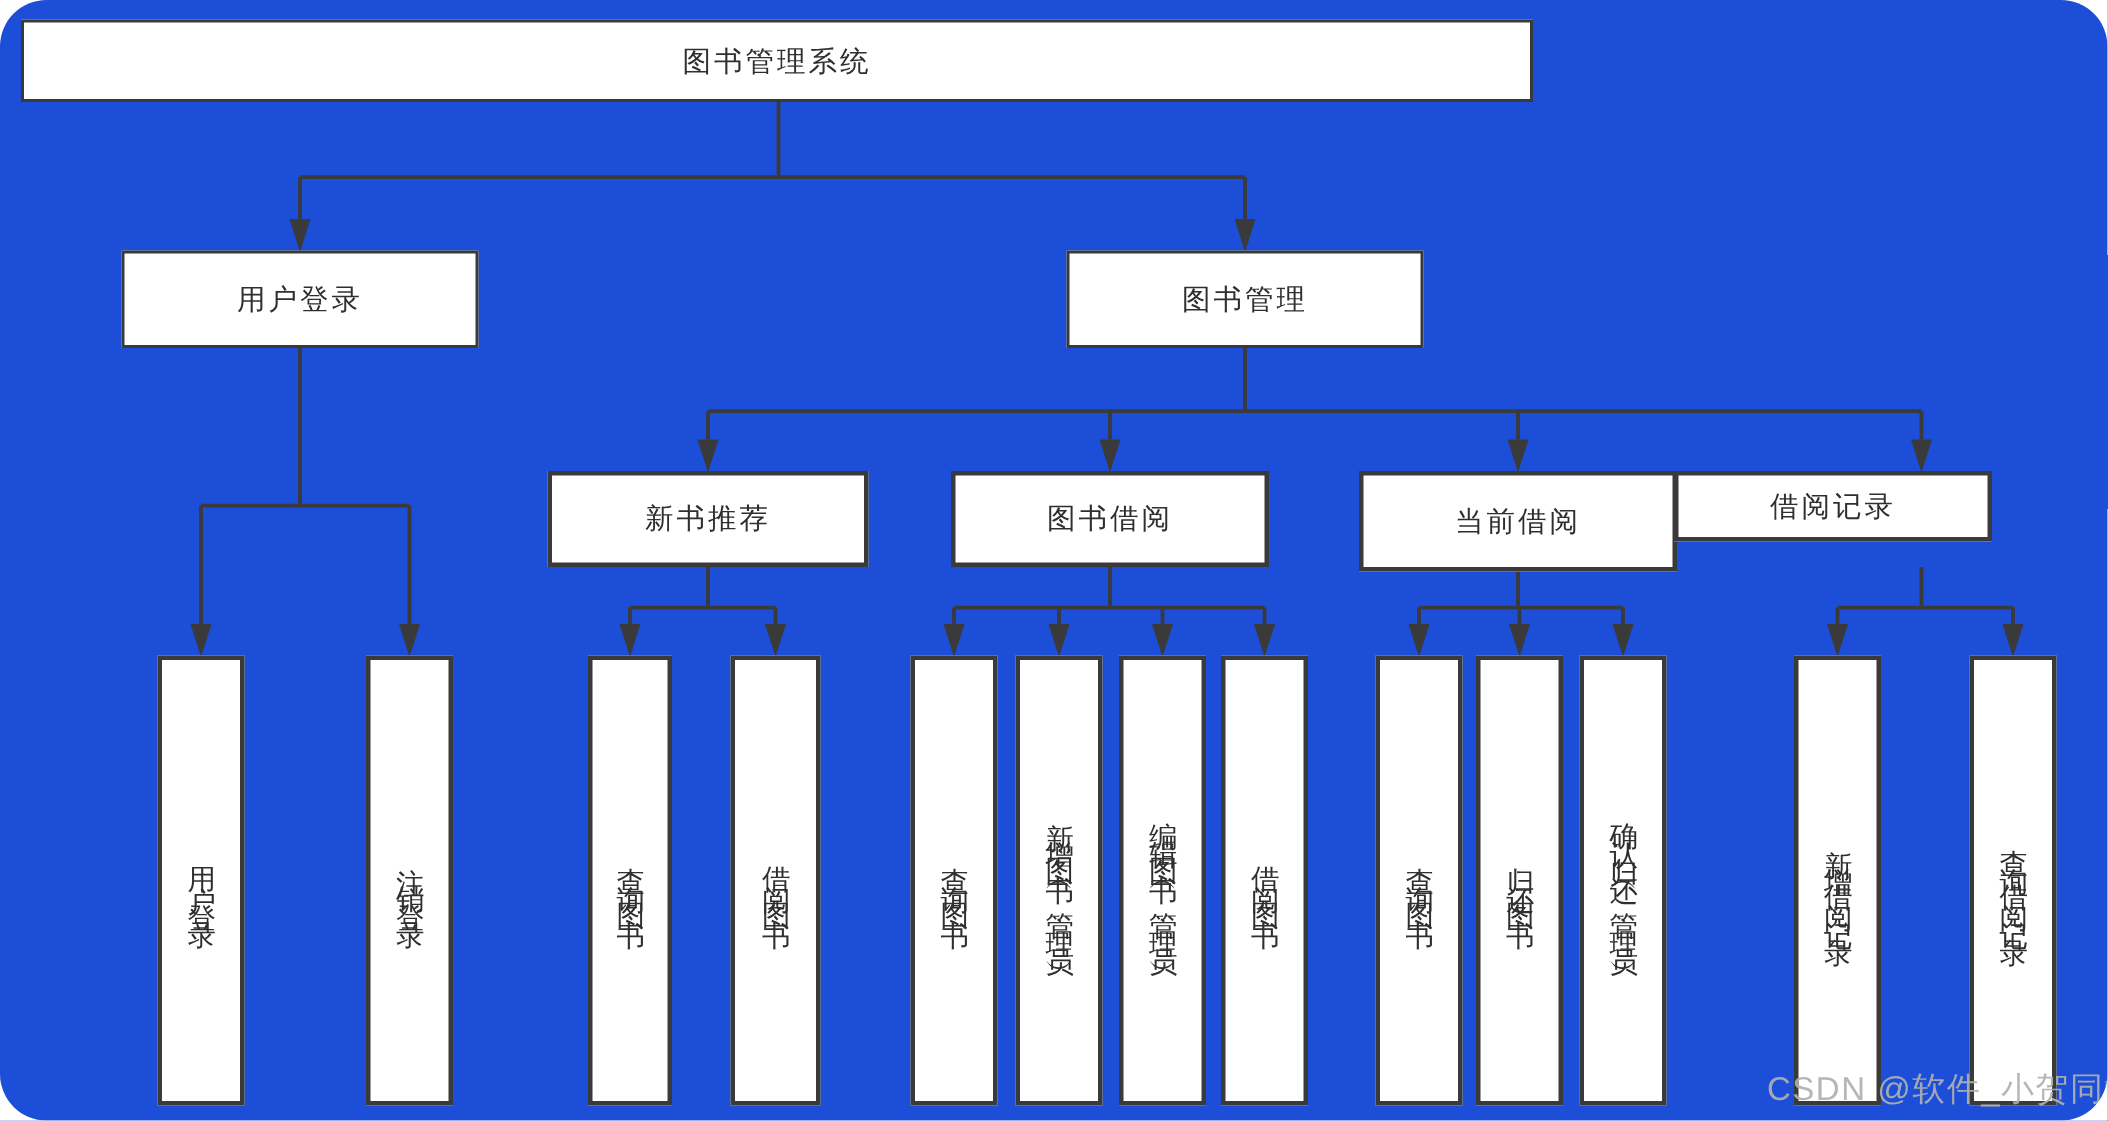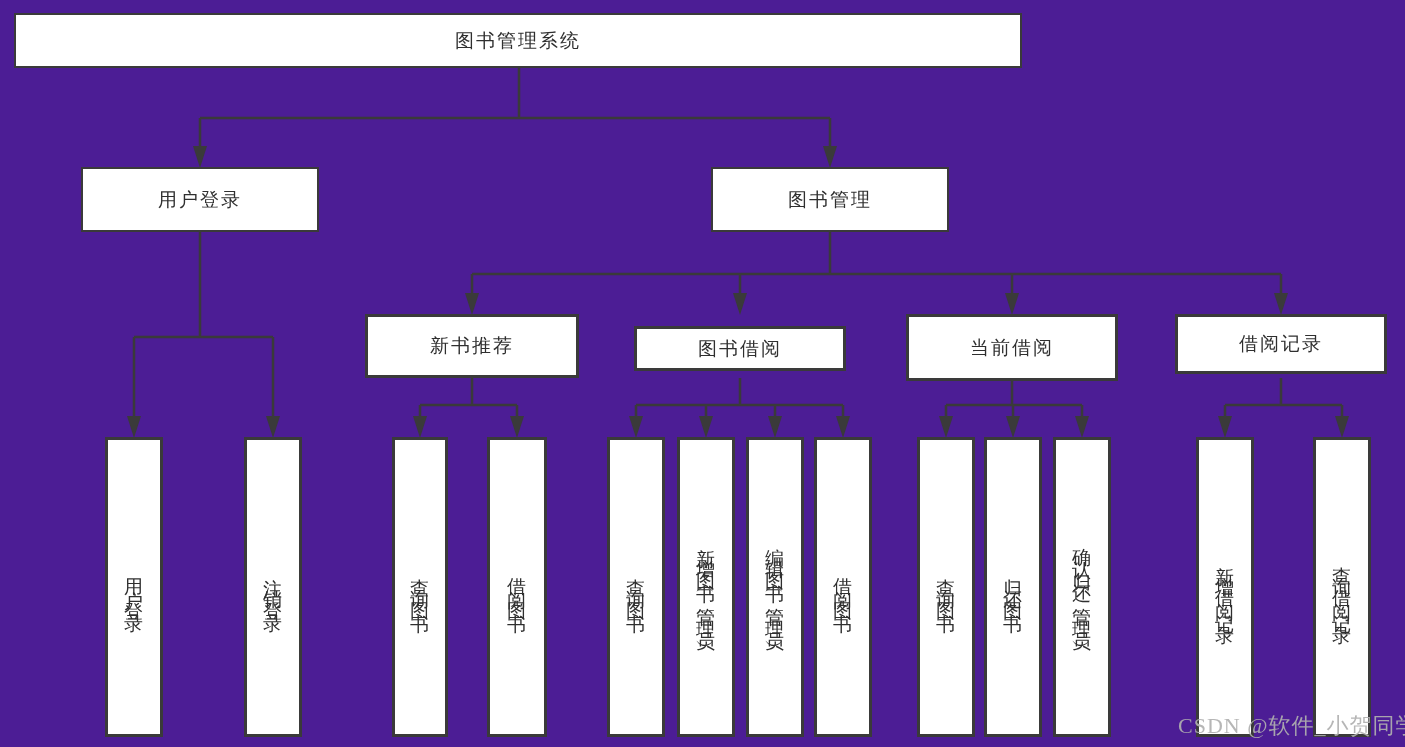--- a/index.html
+++ b/index.html
@@ -1,18 +1,18 @@
 <!DOCTYPE html>
 <html><head>
 <meta charset="utf-8">
 <style>
   html,body{margin:0;padding:0;background:#ffffff;}
   #canvas{
-    position:relative;width:1405px;height:747px;background:#4c1d95;overflow:hidden;
-    font-family:Liberation Serif, serif;color:#2f2f2f;
+    position:relative;width:1405px;height:747px;background:#1d4ed8;overflow:hidden;
+    font-family:Liberation Sans, sans-serif;color:#2f2f2f;border-radius:31px;
   }
   #wires{position:absolute;left:0;top:0;z-index:0;}
   .node{
     position:absolute;background:#ffffff;border:2px solid #3a3a3a;box-sizing:border-box;
     display:flex;align-items:center;justify-content:center;z-index:1;
     font-size:19px;letter-spacing:2px;white-space:nowrap;
   }
   .lvl3{border-width:3px;}
   .leaf{border-width:3px;}
   .leaf .vtext{
@@ -68,23 +68,23 @@
       <polygon points="1335,416 1349,416 1342,438"></polygon>
     </g>
   </svg>
 
   <div class="node" style="left:14px;top:13px;width:1008px;height:55px">图书管理系统</div>
 
   <div class="node" style="left:81px;top:167px;width:238px;height:65px">用户登录</div>
   <div class="node" style="left:711px;top:167px;width:238px;height:65px">图书管理</div>
 
   <div class="node lvl3" style="left:365px;top:314px;width:214px;height:64px">新书推荐</div>
-  <div class="node lvl3" style="left:634px;top:326px;width:212px;height:45px">图书借阅</div>
+  <div class="node lvl3" style="left:634px;top:314px;width:212px;height:64px">图书借阅</div>
   <div class="node lvl3" style="left:906px;top:314px;width:212px;height:67px">当前借阅</div>
-  <div class="node lvl3" style="left:1175px;top:314px;width:212px;height:60px">借阅记录</div>
+  <div class="node lvl3" style="left:1116px;top:314px;width:212px;height:47px">借阅记录</div>
 
   <div class="node leaf" style="left:105px;top:437px;width:58px;height:300px">
     <span class="vtext">用户登录</span>
   </div>
   <div class="node leaf" style="left:244px;top:437px;width:58px;height:300px">
     <span class="vtext">注销登录</span>
   </div>
 
   <div class="node leaf" style="left:392px;top:437px;width:56px;height:300px">
     <span class="vtext">查询图书</span>

